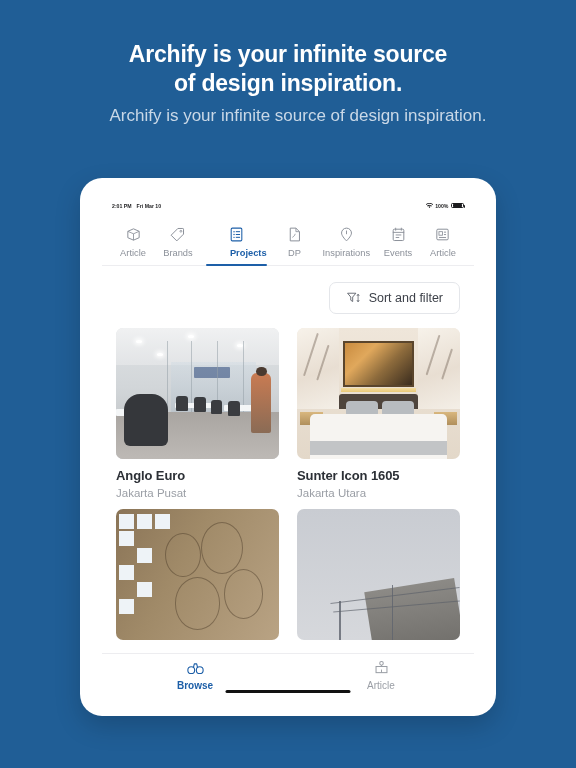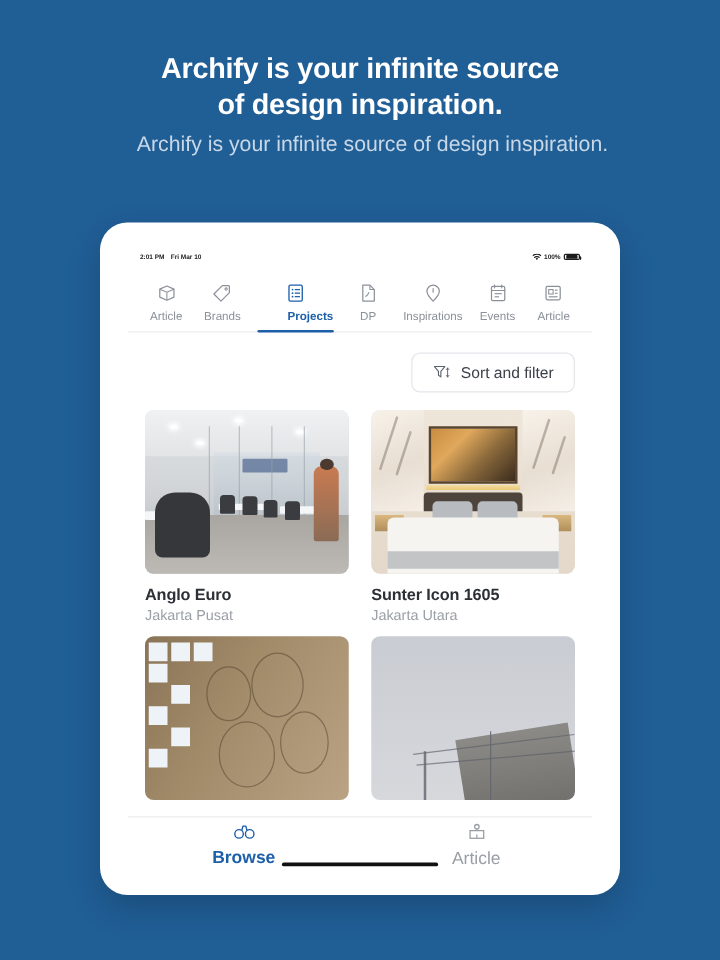--- a/index.html
+++ b/index.html
@@ -200,21 +200,21 @@
   .bottomnav {
     flex: 0 0 auto; height: 44px;
     border-top: 1px solid #ededf0;
     display: flex; align-items: center;
     position: relative; background: #fff;
   }
   .navitem {
     width: 50%; display: flex; flex-direction: column;
     align-items: center; gap: 4px;
   }
-  .navitem .nl { font-size: 14px; color: #9a9ea5; }
+  .navitem .nl { font-size: 10px; color: #9a9ea5; }
   .navitem.active .nl { color: #1D5FA8; font-weight: bold; }
   .homebar {
     position: absolute; left: 50%; transform: translateX(-50%);
     bottom: 4px; width: 125px; height: 3.4px;
     background: #111; border-radius: 3px;
   }
 </style>
 </head>
 <body>
 

